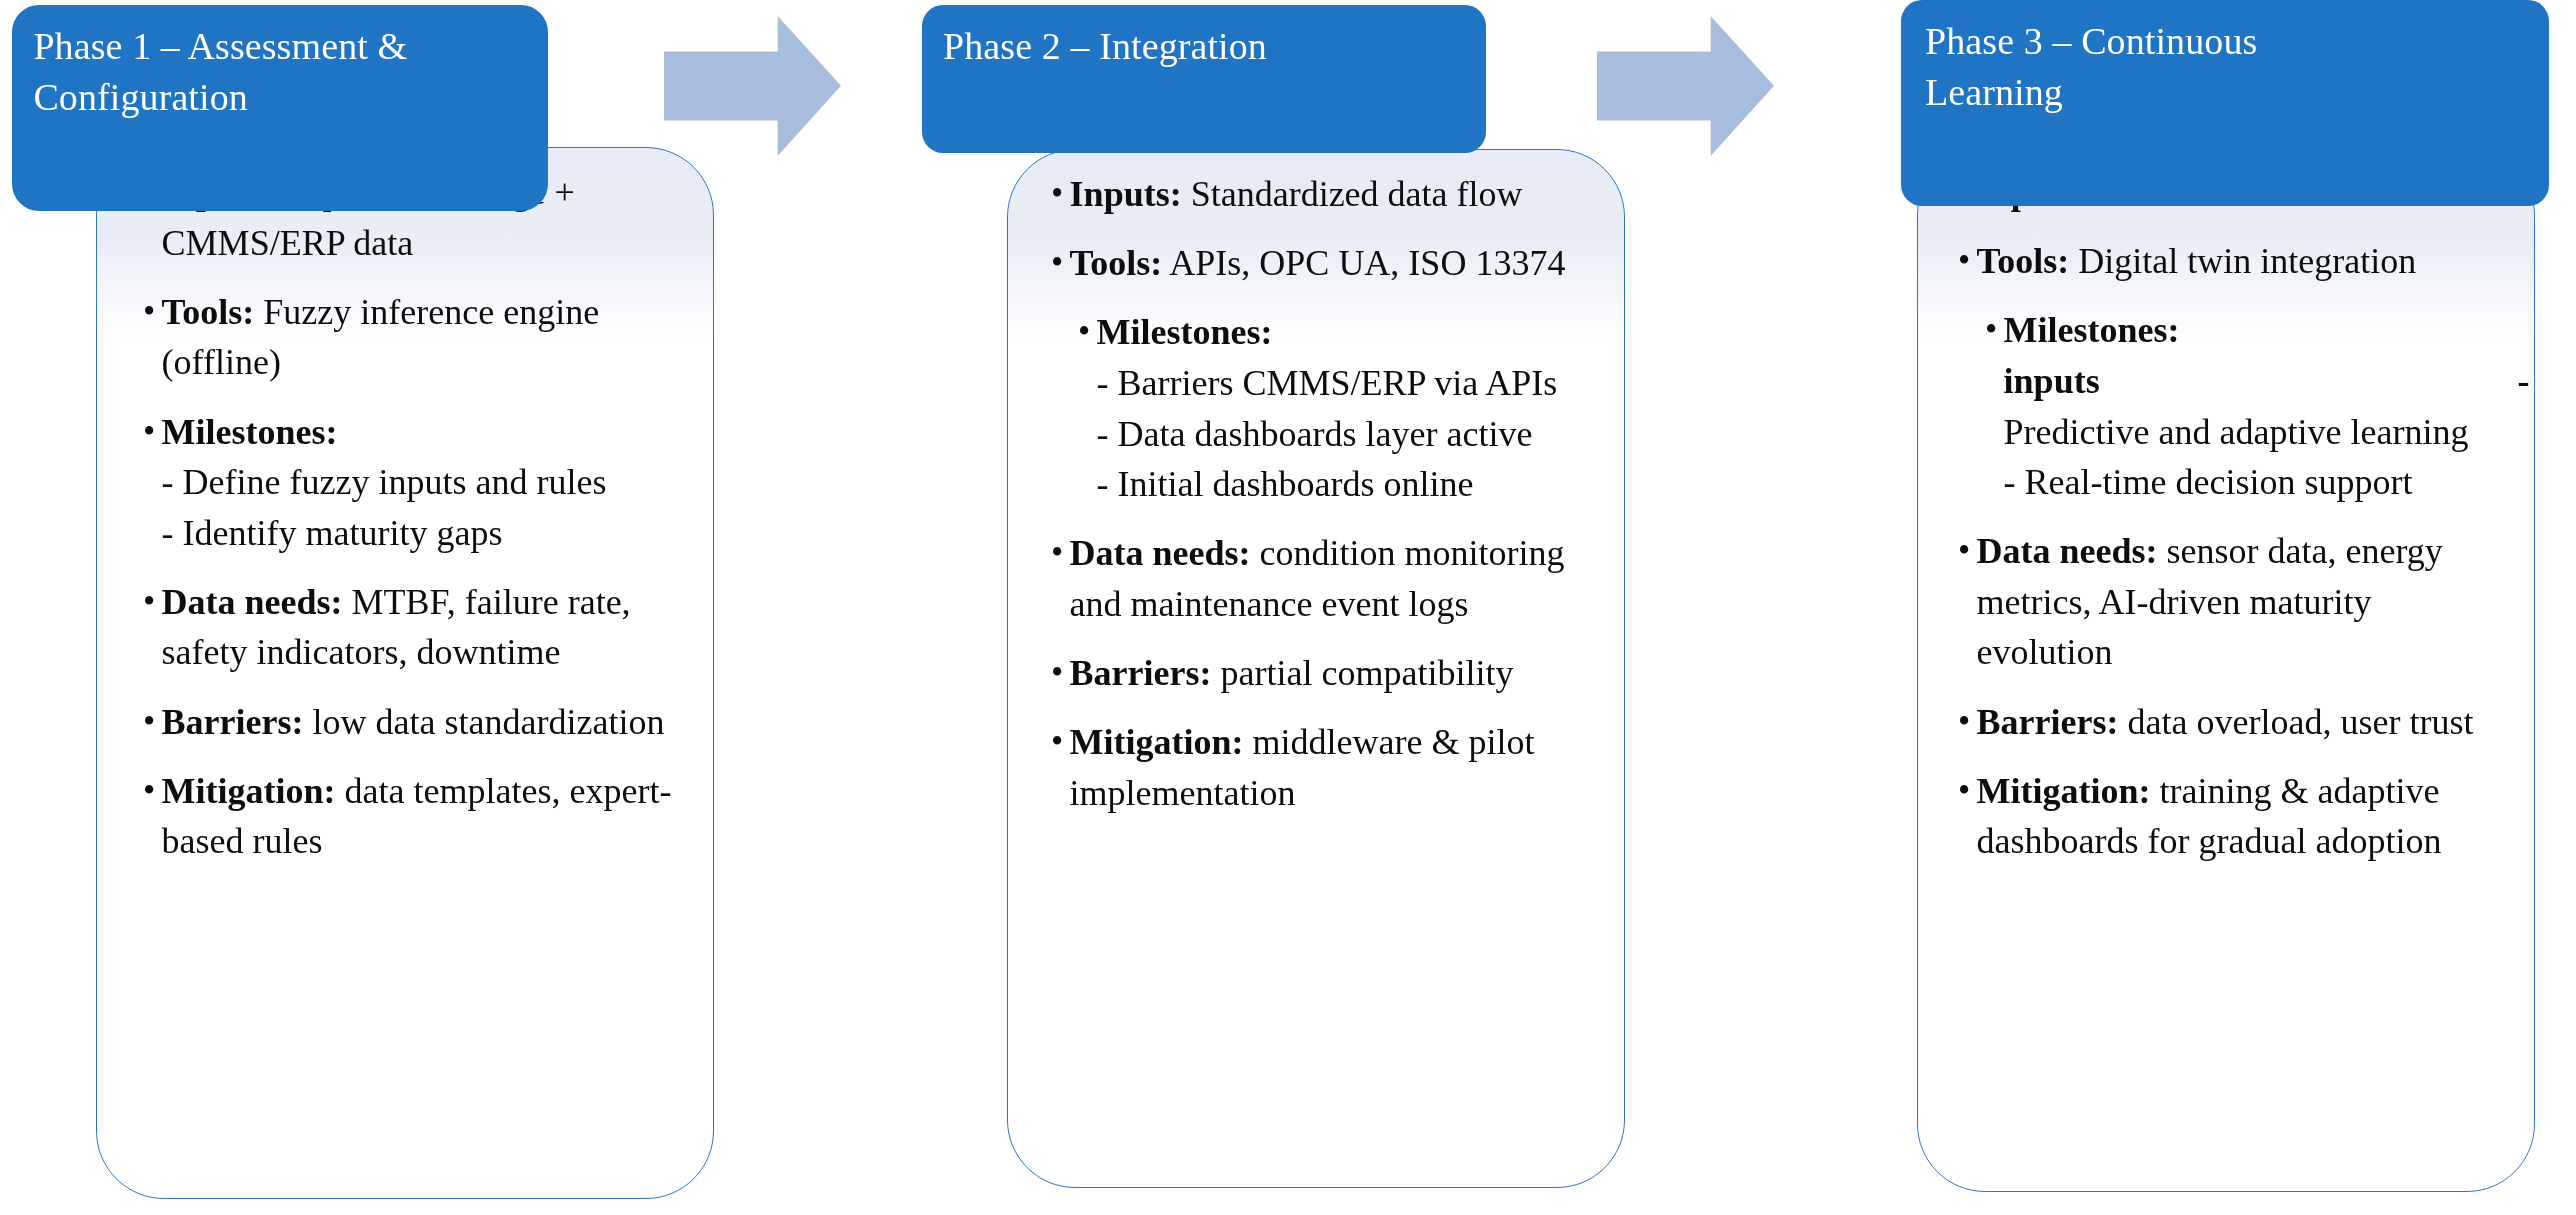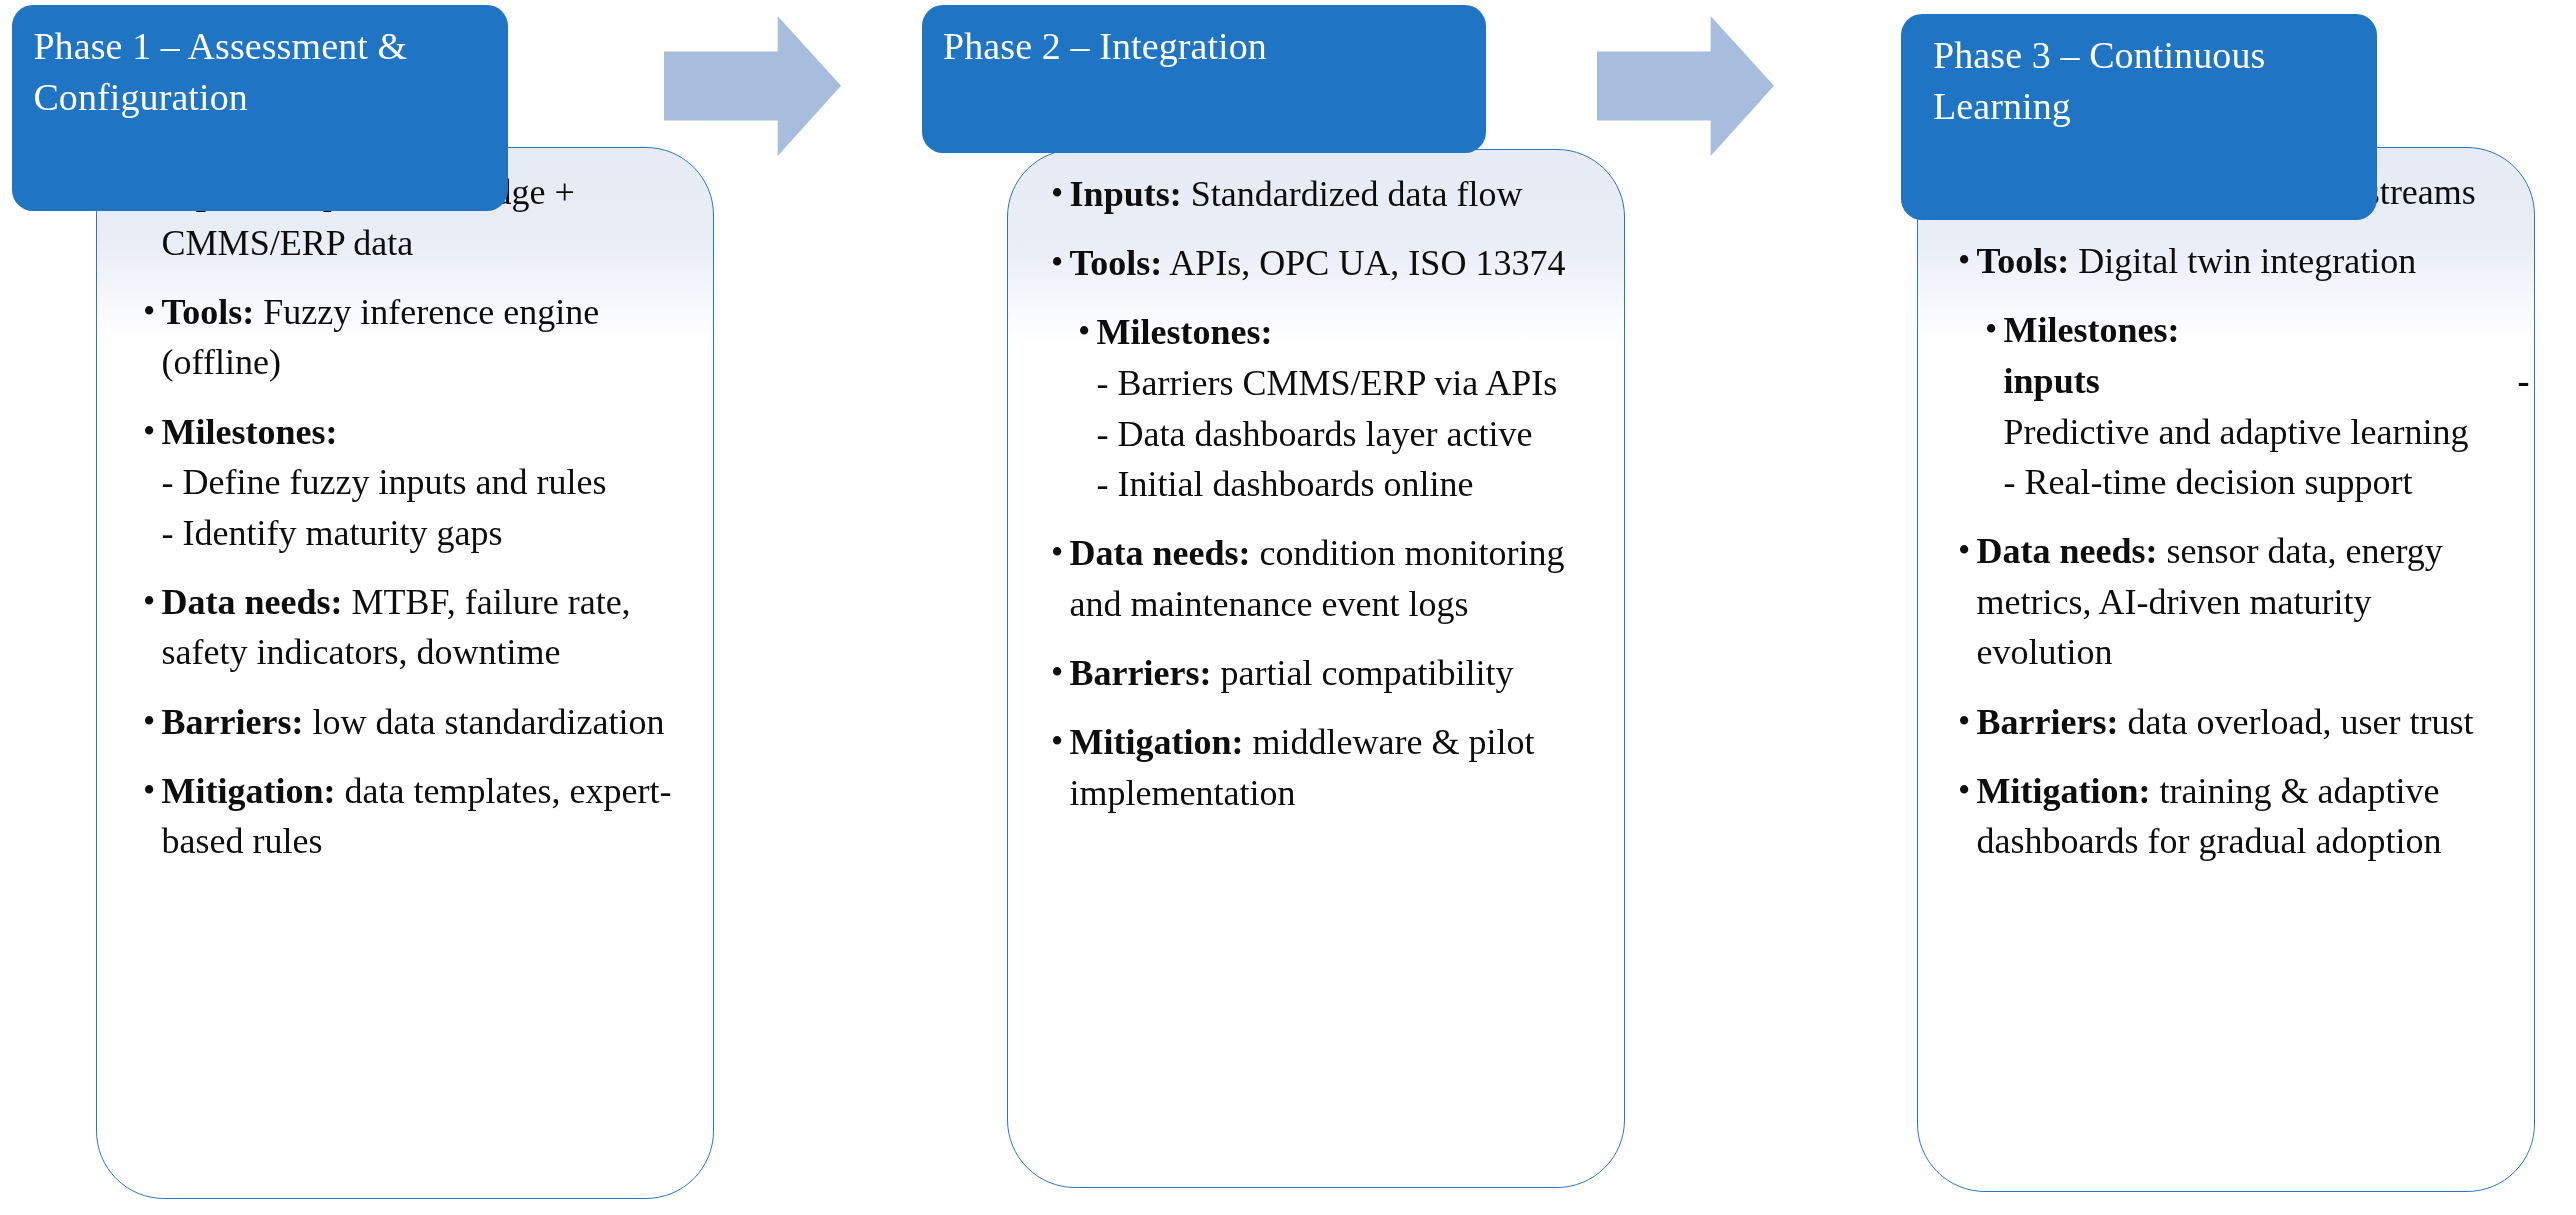--- a/index.html
+++ b/index.html
@@ -108,21 +108,21 @@
     <div class="bullet-row">
       <span class="bullet-dot">•</span>
       <span class="bullet-text"><b>Barriers:</b><span> low data standardization</span></span>
     </div>
     <div class="bullet-row">
       <span class="bullet-dot">•</span>
       <span class="bullet-text"><b>Mitigation:</b><span> data templates, expert-based rules</span></span>
     </div>
   </div>
 
-  <div class="phase-header" style="left:12.4px; top:5px; width:496px; height:206px;">Phase 1 – Assessment &amp;
+  <div class="phase-header" style="left:12.4px; top:5px; width:536px; height:206px;border-radius:27px;">Phase 1 – Assessment &amp;
 Configuration</div>
 
   <div class="arrow" style="left:664px; top:15.5px; width:177px; height:140px;">
     <svg viewBox="0 0 285 225" preserveAspectRatio="none" aria-hidden="true">
       <polygon points="0,57 183,57 183,0 285,112 183,225 183,168 0,168" fill="#A8BCDE"></polygon>
     </svg>
   </div>
 
   <div class="card-body" style="left:1007px; top:149px; width:618px; height:1039px;"></div>
 
@@ -196,17 +196,17 @@
     <div class="bullet-row">
       <span class="bullet-dot">•</span>
       <span class="bullet-text"><b>Barriers:</b><span> data overload, user trust</span></span>
     </div>
     <div class="bullet-row">
       <span class="bullet-dot">•</span>
       <span class="bullet-text"><b>Mitigation:</b><span> training &amp; adaptive dashboards for gradual adoption</span></span>
     </div>
   </div>
 
-  <div class="phase-header" style="left:1901px; top:14px; width:476px; height:206px; padding-left:32px;">Phase 3 – Continuous
+  <div class="phase-header" style="left:1901px; top:0; width:648px; height:206px; padding-left:24px;">Phase 3 – Continuous
 Learning</div>
 
 </div>
 
 
 </body></html>

